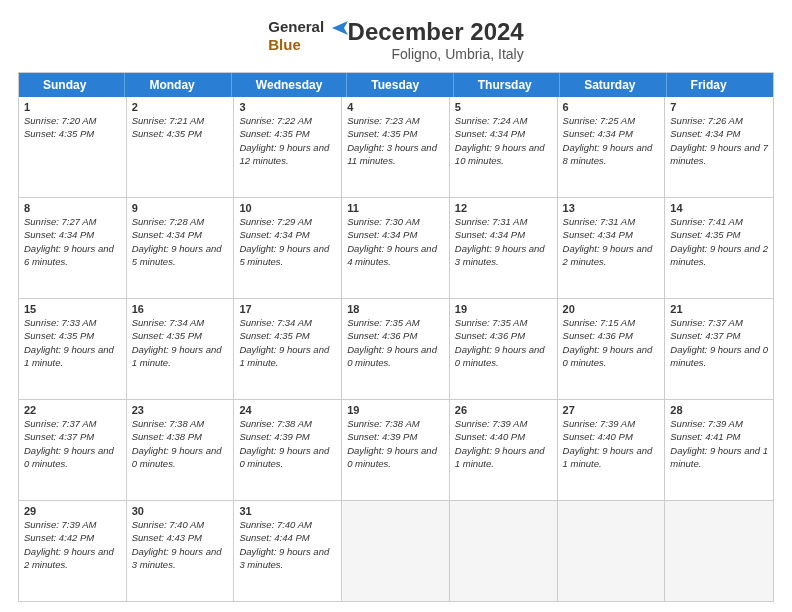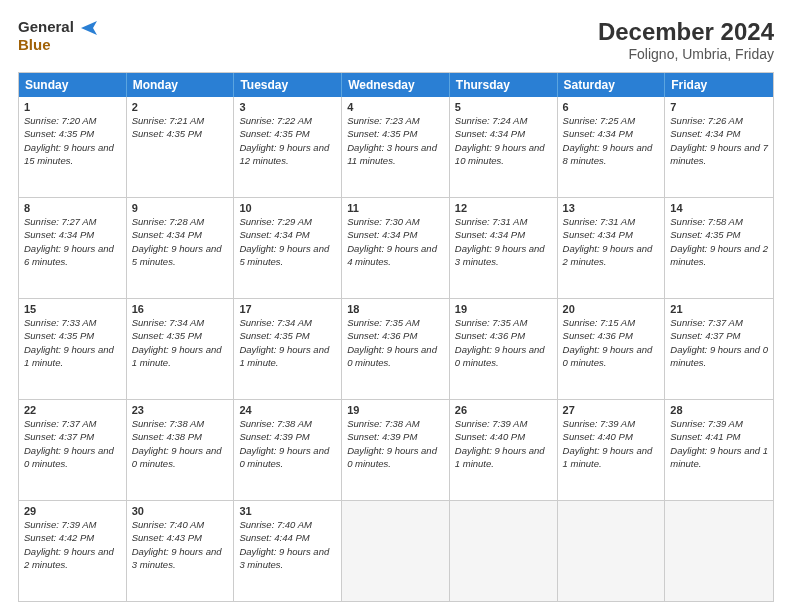--- a/index.html
+++ b/index.html
@@ -9,20 +9,21 @@
       width: 792px;
       height: 612px;
       overflow: hidden;
     }
     .page {
       width: 792px;
       height: 612px;
       padding: 18px 18px 10px 18px;
       display: flex;
       flex-direction: column;
+      align-items: center;
     }
     .header {
       display: flex;
       justify-content: space-between;
       align-items: flex-start;
       margin-bottom: 10px;
     }
     .logo {
       display: flex;
       align-items: center;
@@ -48,21 +49,21 @@
     }
     .cal-header {
       display: grid;
       grid-template-columns: repeat(7, 1fr);
       background: #2a7fd4;
     }
     .cal-header-cell {
       color: #fff;
       font-size: 12px;
       font-weight: bold;
-      padding: 5px 6px;
+      padding: 5px 24px;
       text-align: left;
       border-right: 1px solid #5ba5e0;
     }
     .cal-header-cell:last-child { border-right: none; }
     .cal-body {
       flex: 1;
       display: flex;
       flex-direction: column;
     }
     .cal-row {
@@ -105,42 +106,41 @@
   <span style="font-size:15px;font-weight:bold;color:#333;">General</span>
   <svg width="18" height="14" viewBox="0 0 18 14" style="vertical-align:middle;margin-left:1px">
     <polygon points="2,7 18,0 14,7 18,14" fill="#2a7fd4"></polygon>
   </svg>
   <br>
   <span style="font-size:15px;font-weight:bold;color:#a16207;">Blue</span>
 </div>
       </div>
     <div class="title-block">
       <div class="month-title">December 2024</div>
-      <div class="subtitle">Foligno, Umbria, Friday</div>
+      <div class="subtitle">Foligno, Umbria, Italy</div>
     </div>
   </div>
 
   <div class="calendar">
     <div class="cal-header">
     <div class="cal-header-cell">Sunday</div>
         <div class="cal-header-cell">Monday</div>
+        <div class="cal-header-cell">Wednesday</div>
         <div class="cal-header-cell">Tuesday</div>
-        <div class="cal-header-cell">Wednesday</div>
         <div class="cal-header-cell">Thursday</div>
         <div class="cal-header-cell">Saturday</div>
         <div class="cal-header-cell">Friday</div>
       </div>
     <div class="cal-body">
     <div class="cal-row">
           <div class="cal-cell">
         <span class="day-num">1</span>
         <div class="info">
           <span>Sunrise: 7:20 AM</span><br>
           <span>Sunset: 4:35 PM</span><br>
-          <span>Daylight: 9 hours and 15 minutes.</span>
         </div>
       </div>
           <div class="cal-cell">
         <span class="day-num">2</span>
         <div class="info">
           <span>Sunrise: 7:21 AM</span><br>
           <span>Sunset: 4:35 PM</span><br>
         </div>
       </div>
           <div class="cal-cell">
@@ -229,21 +229,21 @@
         <span class="day-num">13</span>
         <div class="info">
           <span>Sunrise: 7:31 AM</span><br>
           <span>Sunset: 4:34 PM</span><br>
           <span>Daylight: 9 hours and 2 minutes.</span>
         </div>
       </div>
           <div class="cal-cell">
         <span class="day-num">14</span>
         <div class="info">
-          <span>Sunrise: 7:58 AM</span><br>
+          <span>Sunrise: 7:41 AM</span><br>
           <span>Sunset: 4:35 PM</span><br>
           <span>Daylight: 9 hours and 2 minutes.</span>
         </div>
       </div>
         </div>
         <div class="cal-row">
           <div class="cal-cell">
         <span class="day-num">15</span>
         <div class="info">
           <span>Sunrise: 7:33 AM</span><br>

